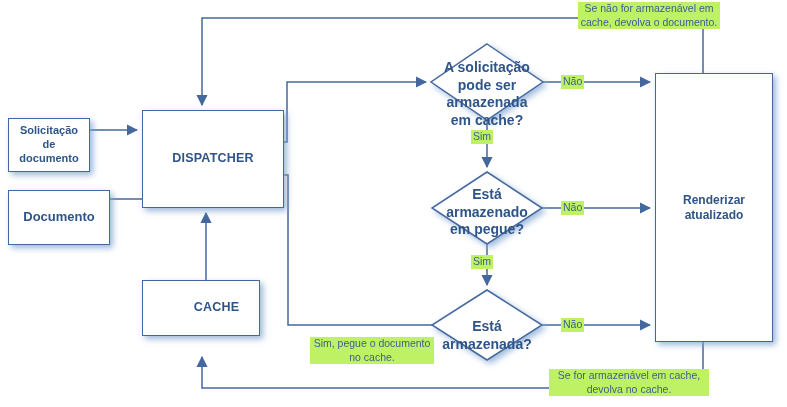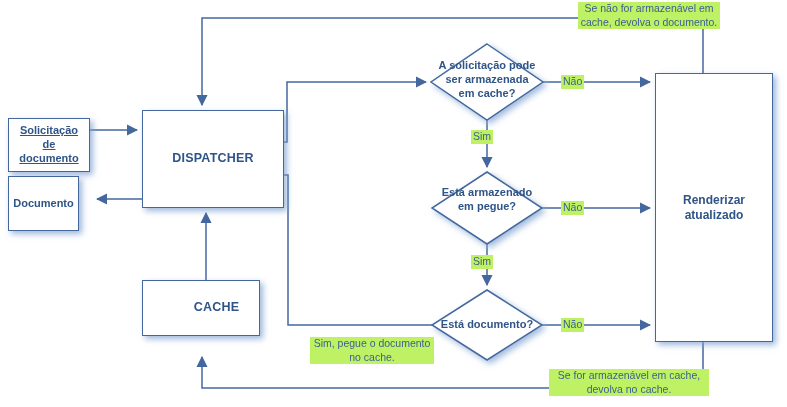--- a/index.html
+++ b/index.html
@@ -10,28 +10,28 @@
   .stage{position:absolute;inset:0;width:787px;height:407px;}
   svg.wires{position:absolute;left:0;top:0;z-index:1;}
   .node{
     position:absolute;z-index:2;background:#ffffff;
     border:1.5px solid #44689E;
     box-shadow:3px 3px 6px rgba(125,160,210,0.75);
     display:flex;align-items:center;justify-content:center;
     text-align:center;color:#2F5487;font-weight:bold;
     box-sizing:border-box;padding:2px 4px;line-height:1.25;
   }
-  #box-solicitacao{left:8px;top:118px;width:82px;height:54px;font-size:11px;text-decoration:underline;}
-  #box-documento{left:8px;top:176px;width:71px;height:55px;font-size:11px;}
+  #box-solicitacao{left:8px;top:118px;width:82px;height:54px;font-size:11px;}
+  #box-documento{left:8px;top:190px;width:102px;height:55px;font-size:13px;}
   #box-dispatcher{left:142px;top:110px;width:142px;height:98px;font-size:12.5px;letter-spacing:.2px;}
   #box-cache{left:142px;top:280px;width:118px;height:56px;font-size:12.5px;letter-spacing:.2px;padding-left:35px;}
   #box-renderizar{left:655px;top:73px;width:118px;height:269px;font-size:12px;}
   .dtext{
     position:absolute;z-index:3;color:#2F5487;font-weight:bold;
-    font-size:11px;line-height:1.25;text-align:center;
+    font-size:14px;line-height:1.25;text-align:center;
   }
   #dtext-1{left:437px;top:59px;width:100px;}
   #dtext-2{left:437px;top:186px;width:100px;}
   #dtext-3{left:437px;top:318px;width:100px;}
   .elabel{
     position:absolute;z-index:3;color:#3C618F;font-size:10.5px;
     line-height:1.3;background:#bef264;text-align:center;padding:0 2px;
   }
   #lbl-nao1{left:561px;top:75px;}
   #lbl-nao2{left:561px;top:201px;}
@@ -86,21 +86,21 @@
   <div class="node" id="box-dispatcher">DISPATCHER</div>
 
   <div class="node" id="box-cache">CACHE</div>
 
   <div class="node" id="box-renderizar">Renderizar atualizado</div>
 
   <div class="dtext" id="dtext-1">A solicitação pode ser armazenada em cache?</div>
 
   <div class="dtext" id="dtext-2">Está armazenado em pegue?</div>
 
-  <div class="dtext" id="dtext-3">Está documento?</div>
+  <div class="dtext" id="dtext-3">Está armazenada?</div>
 
   <div class="elabel" id="lbl-nao1">Não</div>
 
   <div class="elabel" id="lbl-nao2">Não</div>
 
   <div class="elabel" id="lbl-nao3">Não</div>
 
   <div class="elabel" id="lbl-sim1">Sim</div>
 
   <div class="elabel" id="lbl-sim2">Sim</div>

